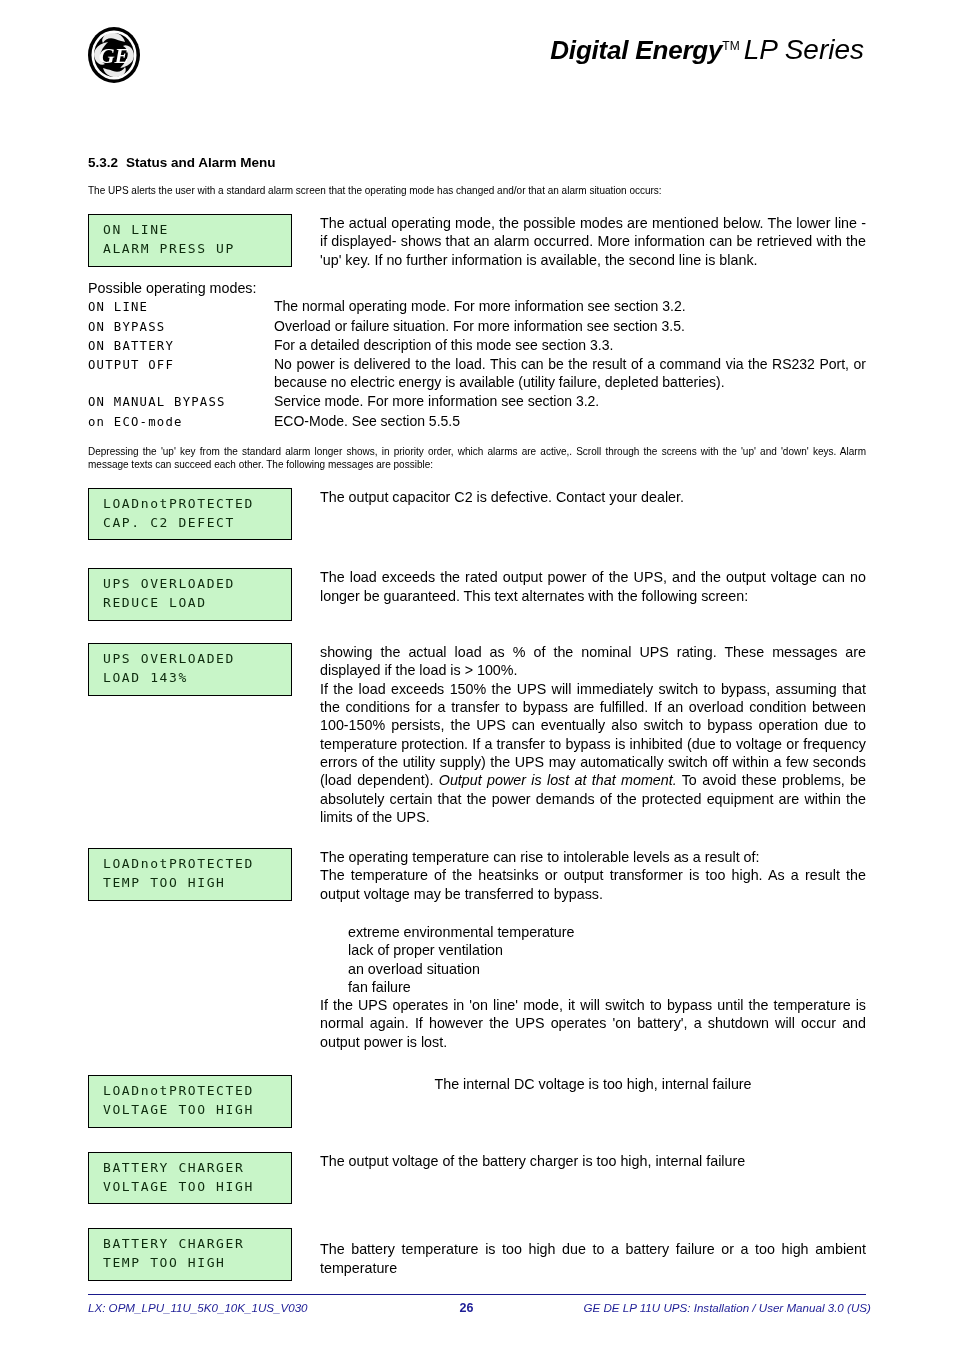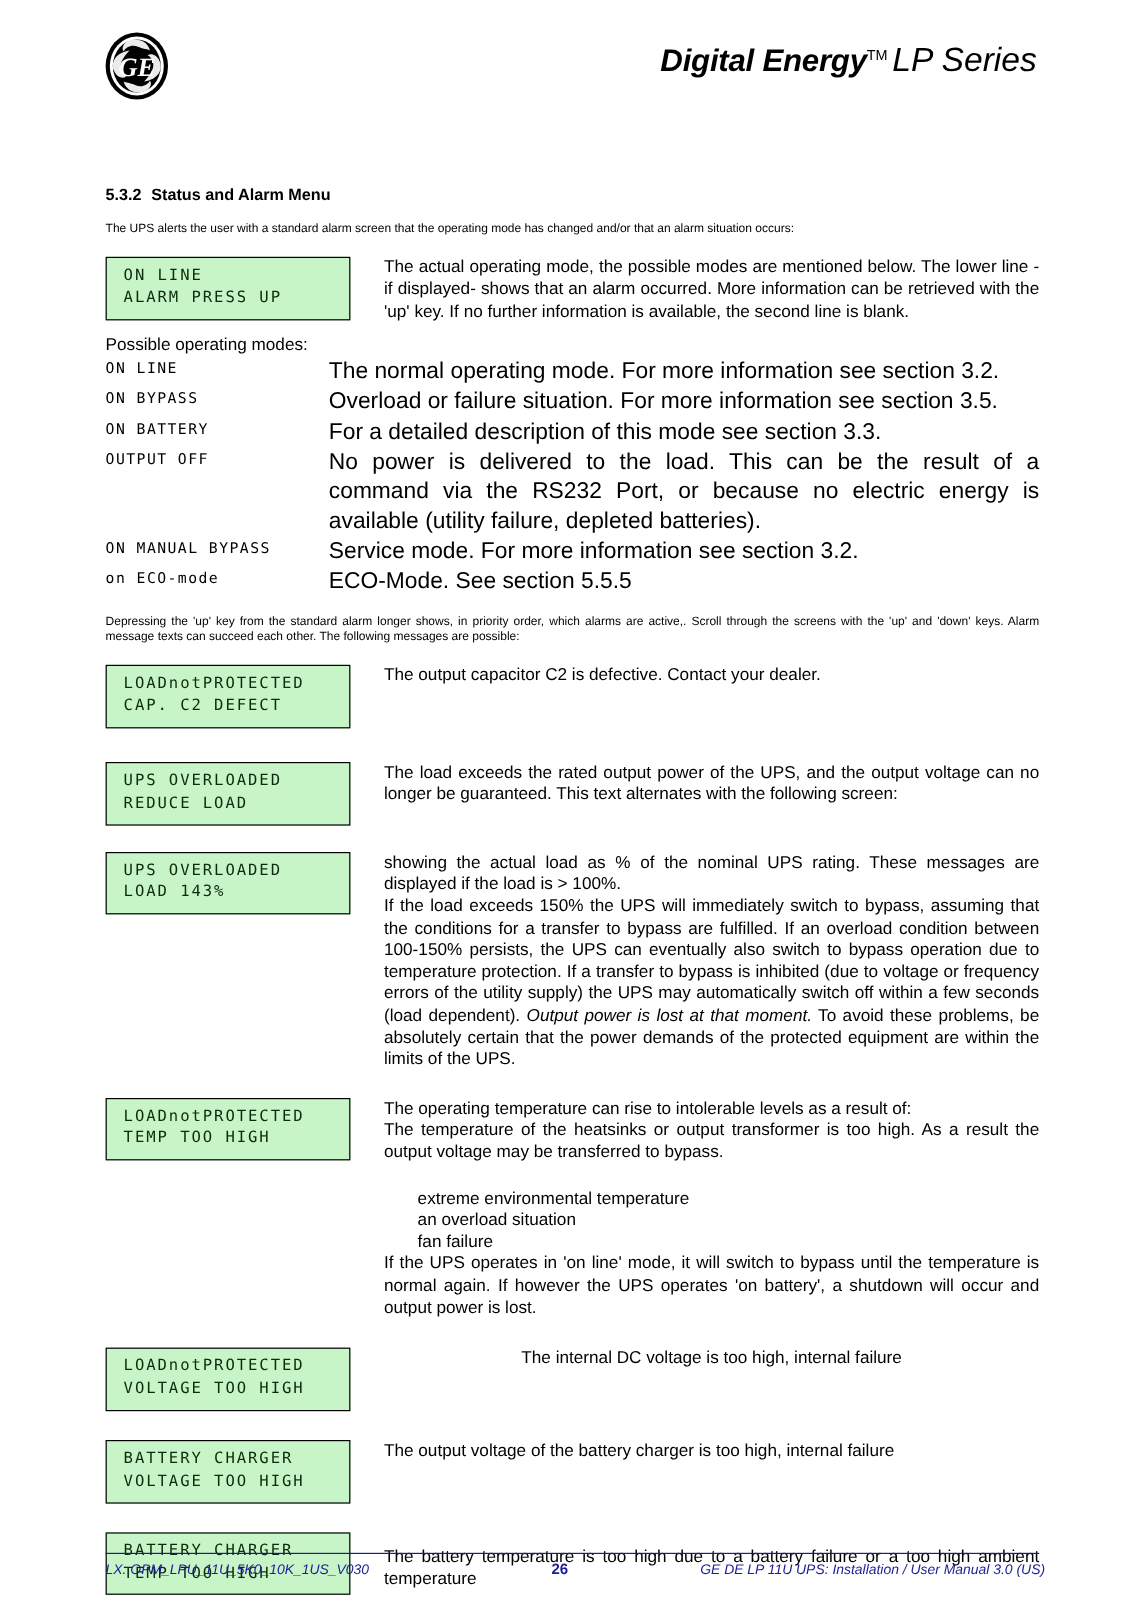--- a/index.html
+++ b/index.html
@@ -135,21 +135,21 @@
   }
   td.mode-code {
     width: 186px;
     font-family: "DejaVu Sans Mono", monospace;
     font-size: 12.3px;
     letter-spacing: 1.2px;
     line-height: 1.5;
     white-space: pre;
   }
   td.mode-desc {
-    font-size: 19px;
+    font-size: 14px;
     line-height: 1.28;
     text-align: justify;
     padding-bottom: 2px;
   }
 
   
   ul.cause-list {
     list-style: none;
     margin: 0 0 0 0;
     padding: 0 0 0 28px;
@@ -300,20 +300,21 @@
   <div class="lcd-row" style="margin-bottom:24px;">
     <div class="lcd-box">
       <span class="lcd-line">LOADnotPROTECTED</span>
       <span class="lcd-line">TEMP TOO HIGH</span>
     </div>
     <div class="lcd-desc">
       <p style="margin-bottom:0;text-align:left;">The operating temperature can rise to intolerable levels as a result of:</p>
       <p style="margin-bottom:20px;">The temperature of the heatsinks or output transformer is too high. As a result the output voltage may be transferred to bypass.</p>
       <ul class="cause-list">
         <li>extreme environmental temperature</li>
+        <li>lack of proper ventilation</li>
         <li>an overload situation</li>
         <li>fan failure</li>
       </ul>
       <p style="margin-bottom:0;">If the UPS operates in 'on line' mode, it will switch to bypass until the temperature is normal again. If however the UPS operates 'on battery', a shutdown will occur and output power is lost.</p>
     </div>
   </div>
 
   <div class="lcd-row" style="margin-bottom:24px;">
     <div class="lcd-box">
       <span class="lcd-line">LOADnotPROTECTED</span>

